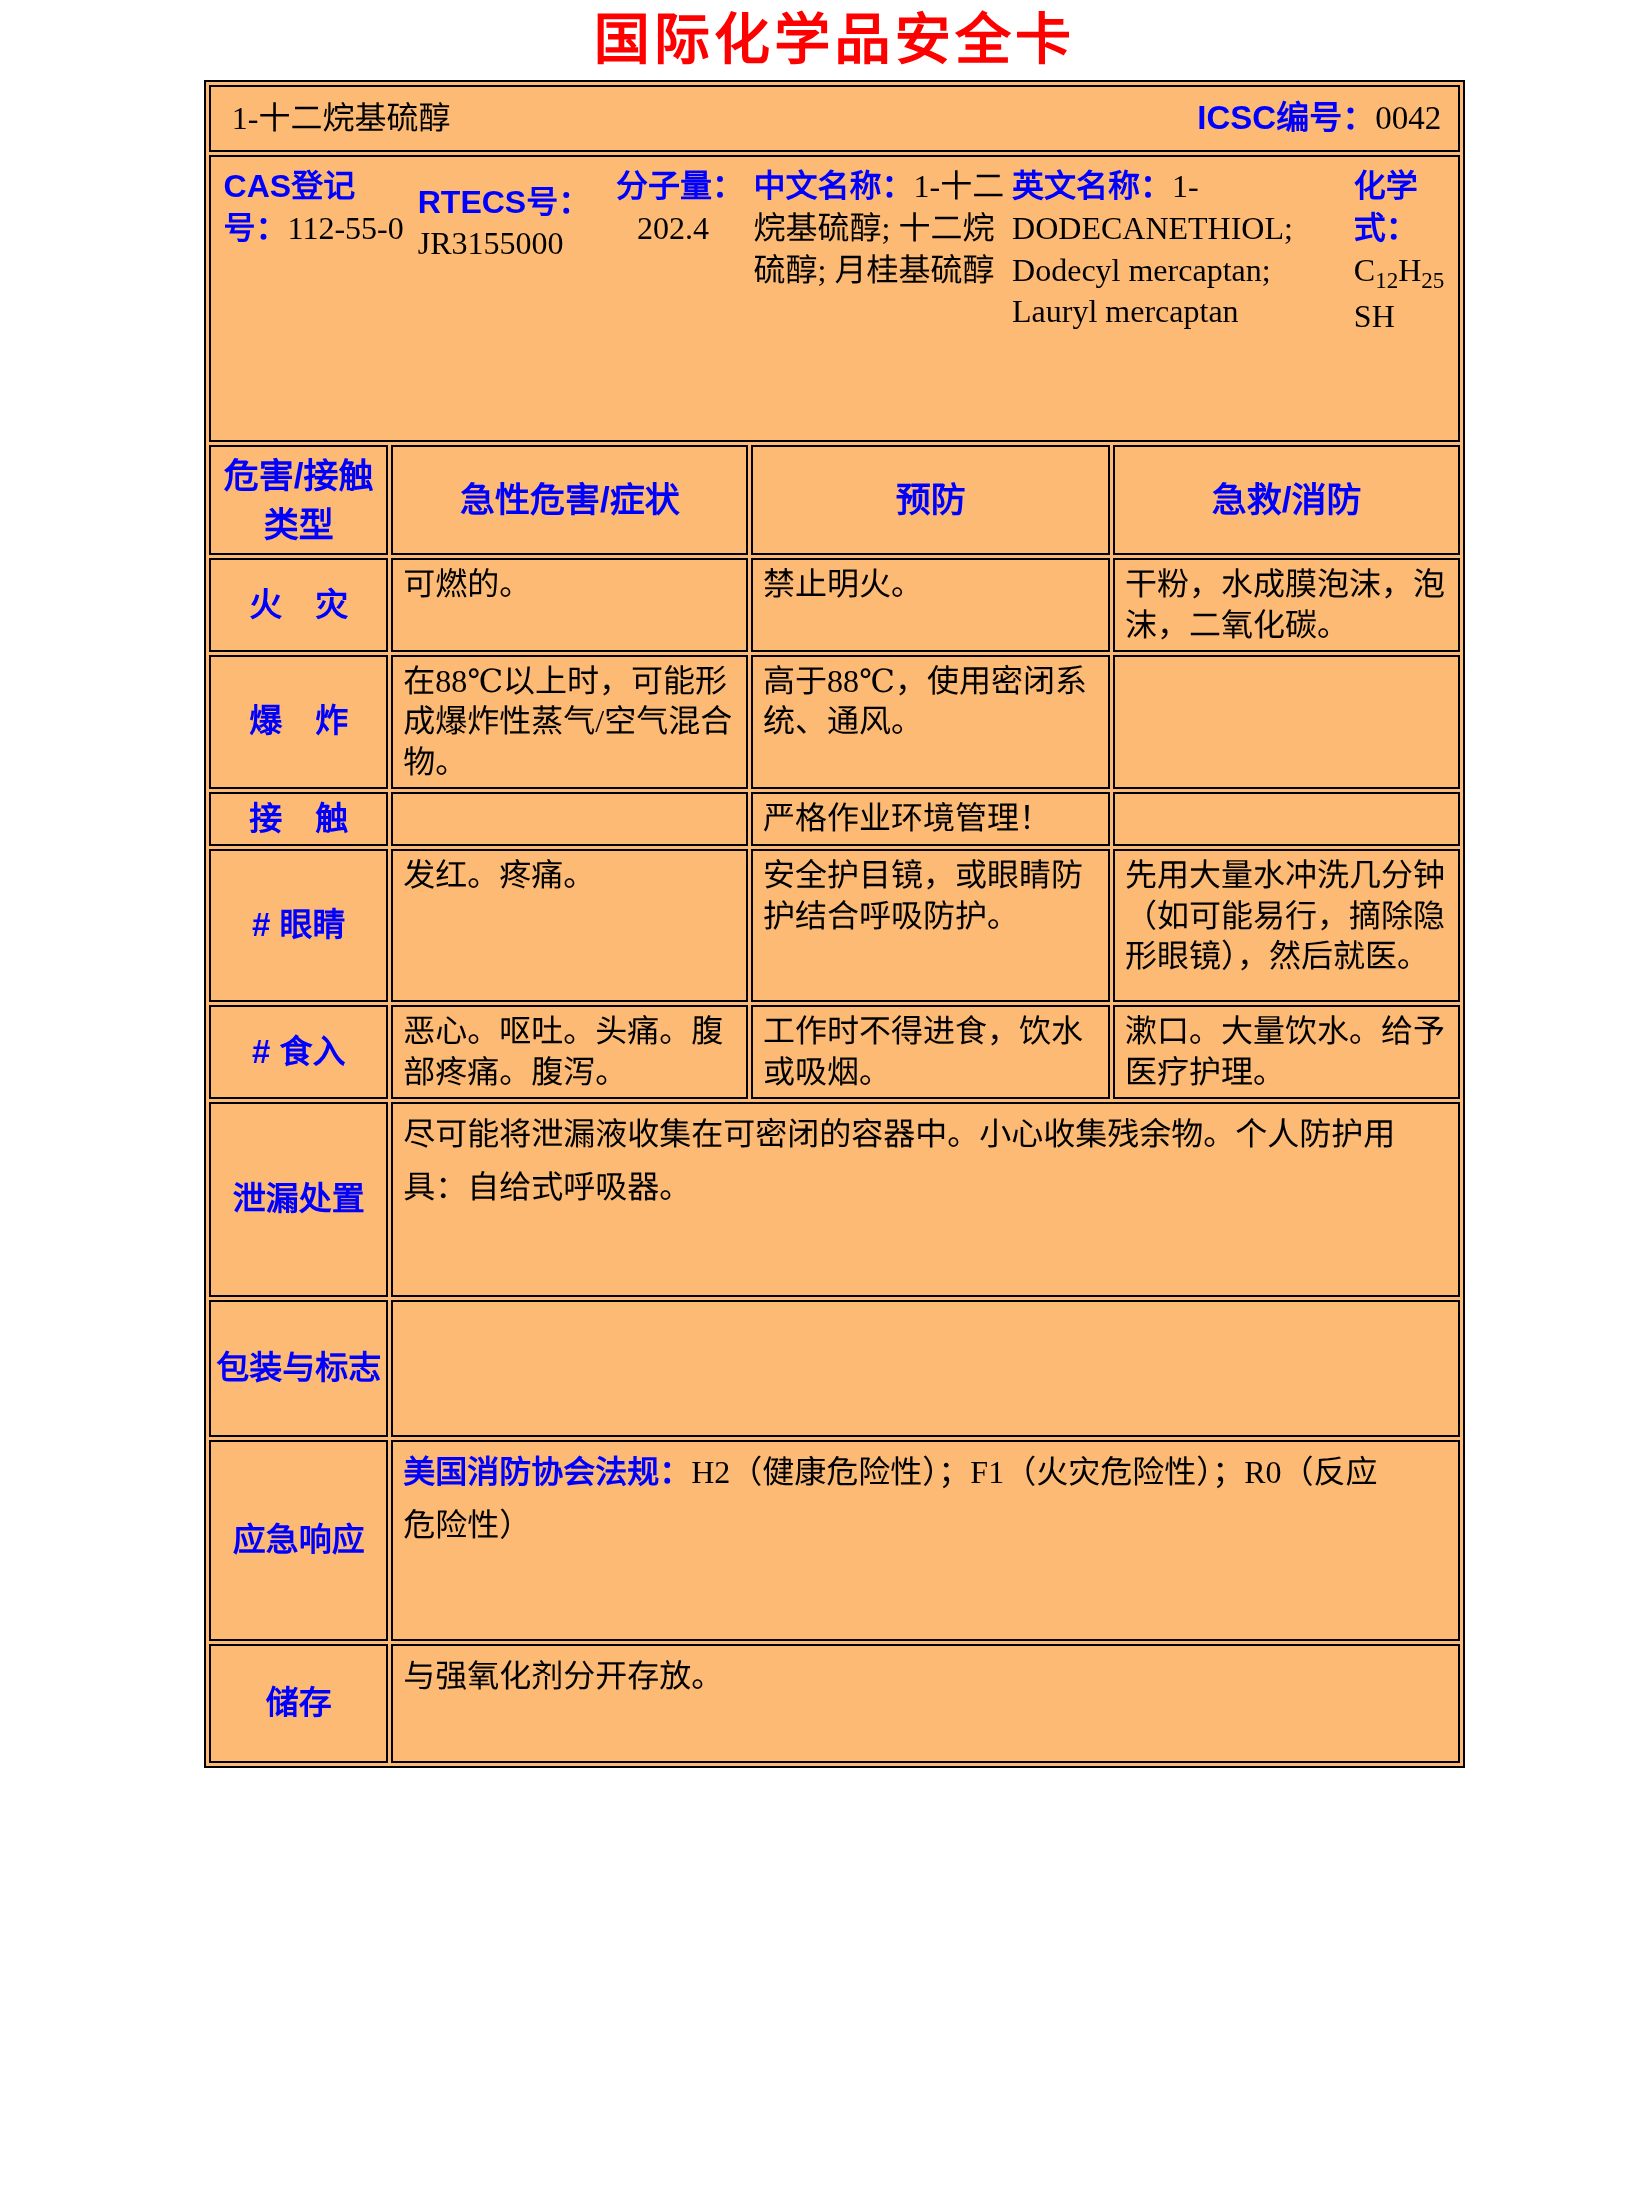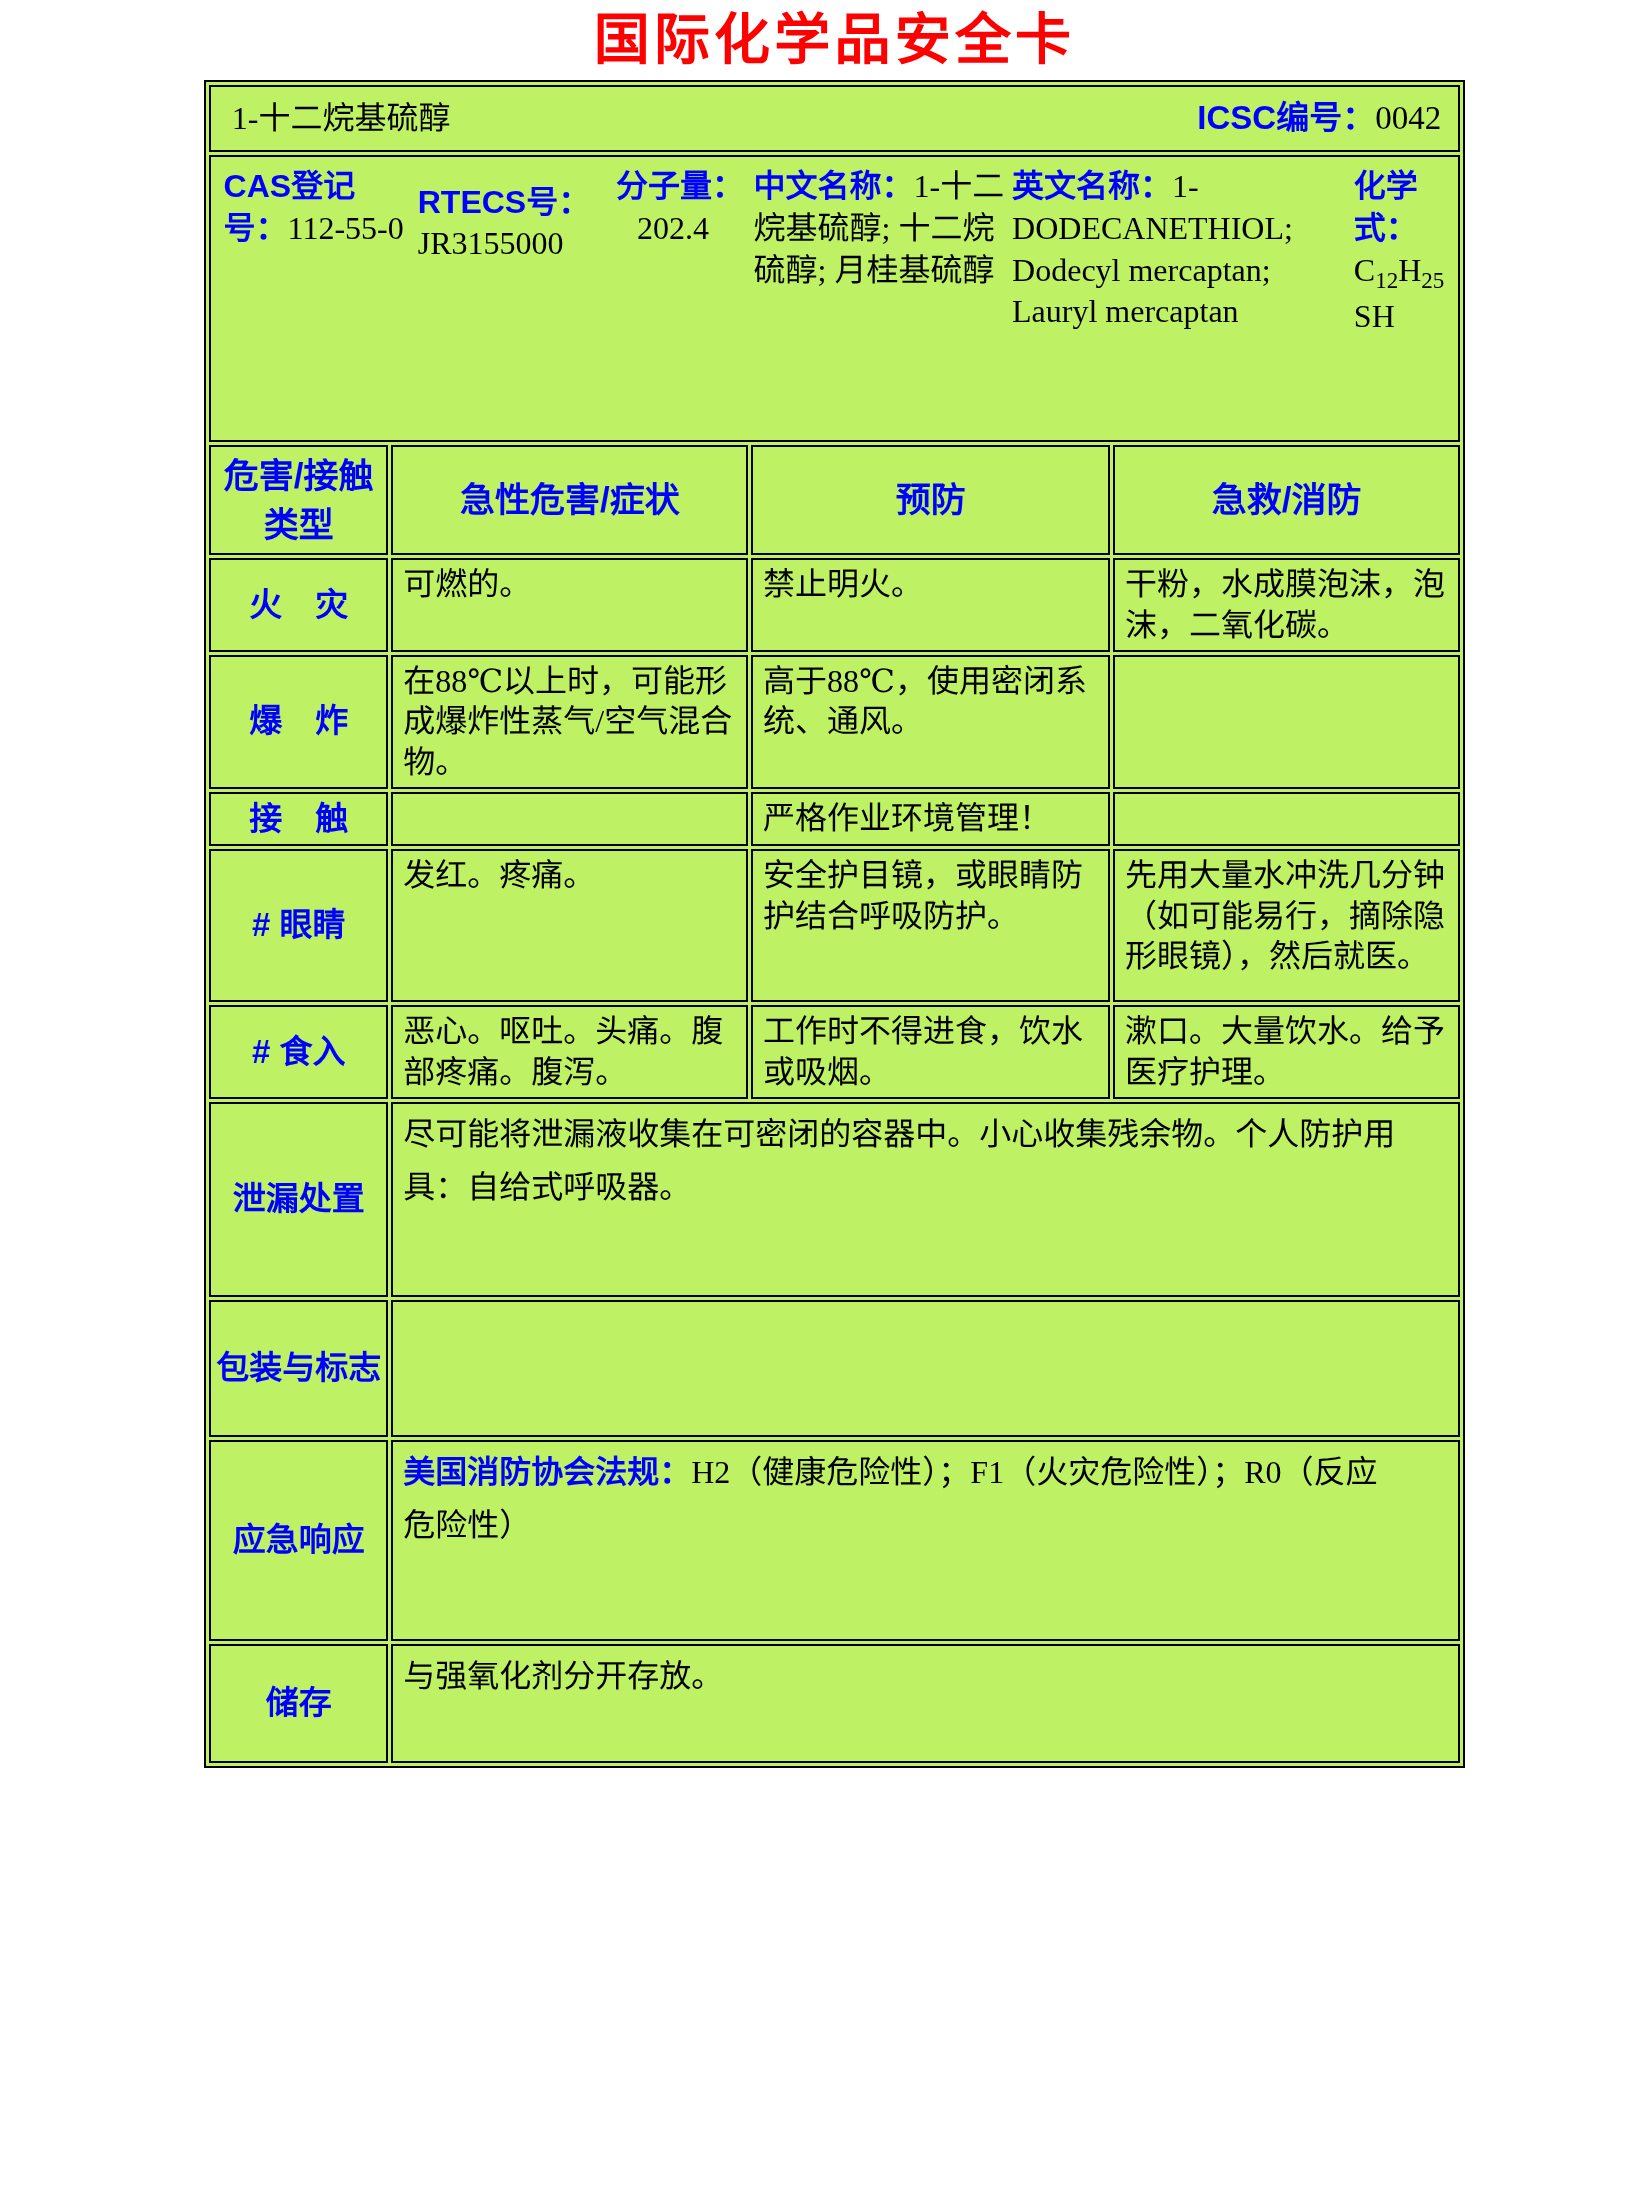--- a/index.html
+++ b/index.html
@@ -26,21 +26,21 @@
     font-weight: bold;
     font-family: "Liberation Sans", "DejaVu Sans", sans-serif;
     letter-spacing: 4.2px;
   }
   table.card {
     table-layout: fixed;
     width: 1261px;
     border: 2.8px solid #000000;
     border-collapse: separate;
     border-spacing: 3.5px;
-    background: #bef264;
+    background: #fdba74;
   }
   col.c1 { width: 177px; }
   col.c2 { width: 352px; }
   col.c3 { width: 354px; }
   col.c4 { width: 342px; }
   td {
     border: 2.1px solid #000000;
     vertical-align: top;
     padding: 4.2px 9.8px;
     font-size: 32px;

